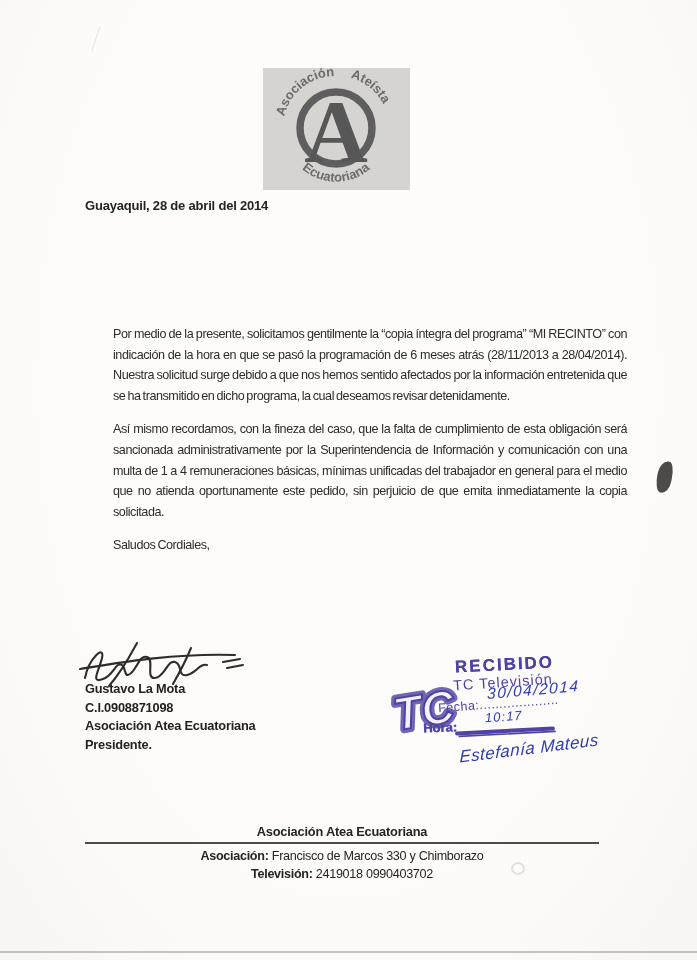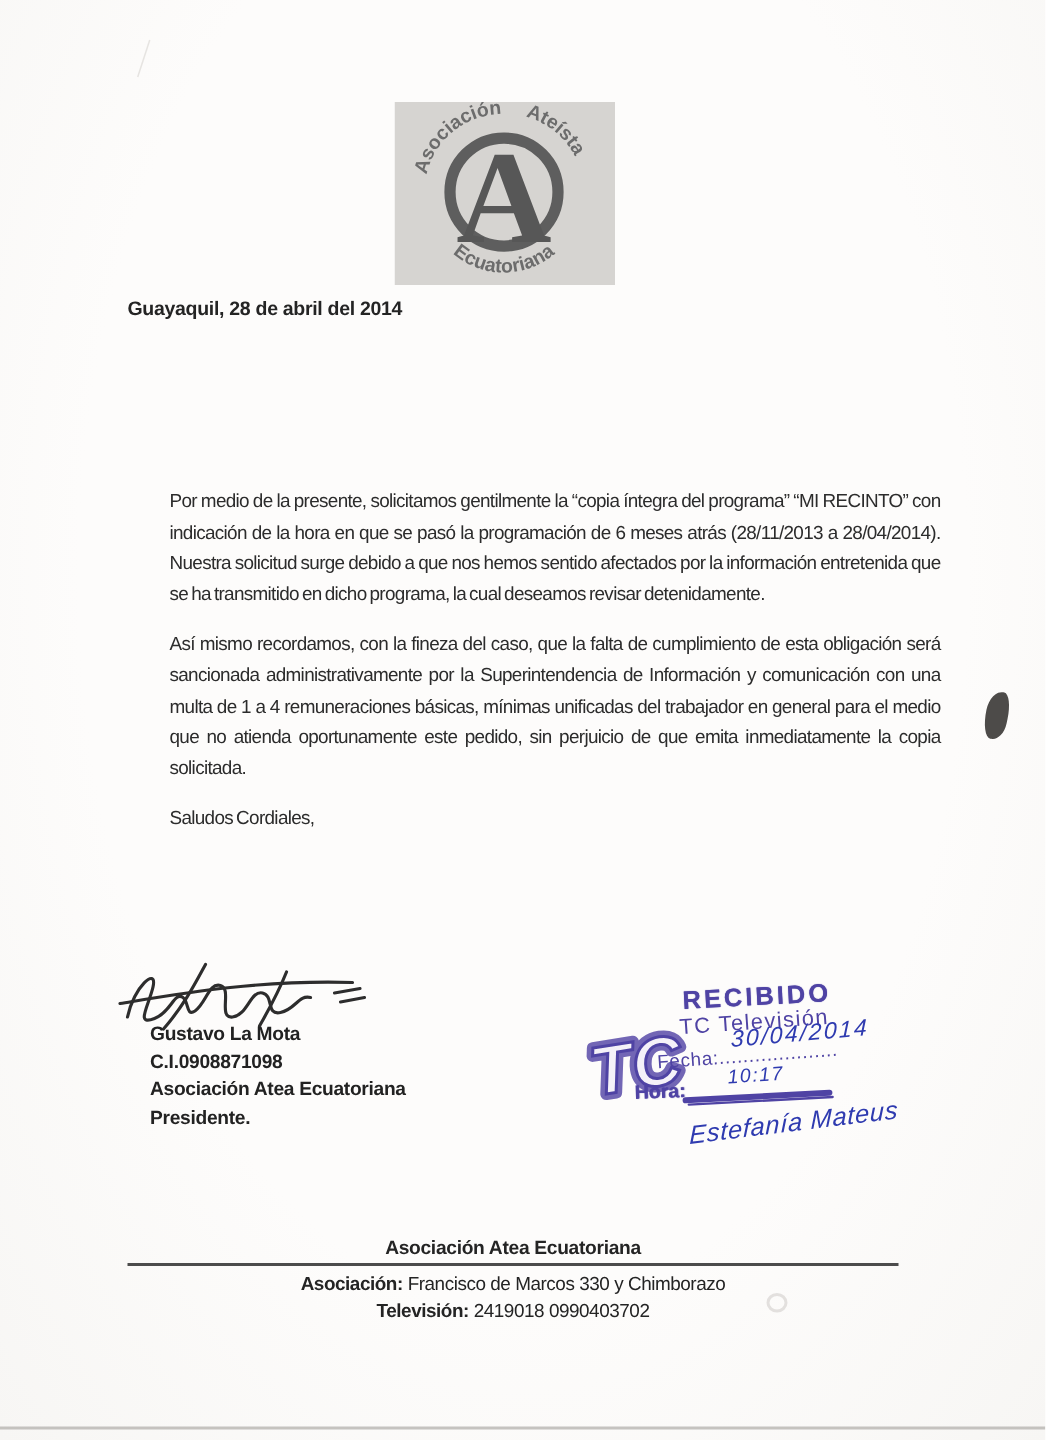--- a/index.html
+++ b/index.html
@@ -30,21 +30,21 @@
     position: absolute; left: 85px; top: 324px; width: 514px;
     font-size: 12.6px; line-height: 20.6px; letter-spacing: -0.45px; word-spacing: -1px;
     text-align: justify; color: #2c2c2c; margin-left: 28px;
   }
   .body-text p { margin-bottom: 13px; }
   .body-text .closing { text-align: left; }
 
   
   .sig-block { position: absolute; left: 85px; top: 638px; width: 260px; }
   .sig-scribble { position: absolute; left: -8px; top: 0; }
-  .sig-lines { position: absolute; left: 15px; top: 42px; font-weight: 700; font-size: 12.8px; line-height: 18.5px; letter-spacing: -0.2px; color: #222; white-space: nowrap; }
+  .sig-lines { position: absolute; left: 0; top: 42px; font-weight: 700; font-size: 12.8px; line-height: 18.5px; letter-spacing: -0.2px; color: #222; white-space: nowrap; }
 
   
   .stamp { position: absolute; left: 383px; top: 653px; width: 270px; height: 135px; }
   .stamp .tc-logo { position: absolute; left: 0px; top: 24px; }
   .st-recibido { position: absolute; left: 72px; top: 2px; font-size: 17px; font-weight: 700; letter-spacing: 2px; transform: rotate(-3deg); text-shadow: 0 0 .6px currentColor; }
   .st-channel  { position: absolute; left: 70px; top: 21px; font-size: 14.5px; letter-spacing: 1px; transform: rotate(-4deg); }
   .st-fecha    { position: absolute; left: 55px; top: 44px; font-size: 12.5px; letter-spacing: .5px; transform: rotate(-4deg); white-space: nowrap; }
   .st-hora     { position: absolute; left: 40px; top: 67px; font-size: 13px; font-weight: 700; transform: rotate(-2deg); text-shadow: .5px 0 .7px currentColor; }
   .hora-line   { position: absolute; left: 72px; top: 76px; width: 100px; height: 4px; border-radius: 2px; transform: rotate(-3deg); box-shadow: 2px 3px 0 -1.2px #4f43a4; background: #4f43a4; }
   .hw          { font-style: italic; }

